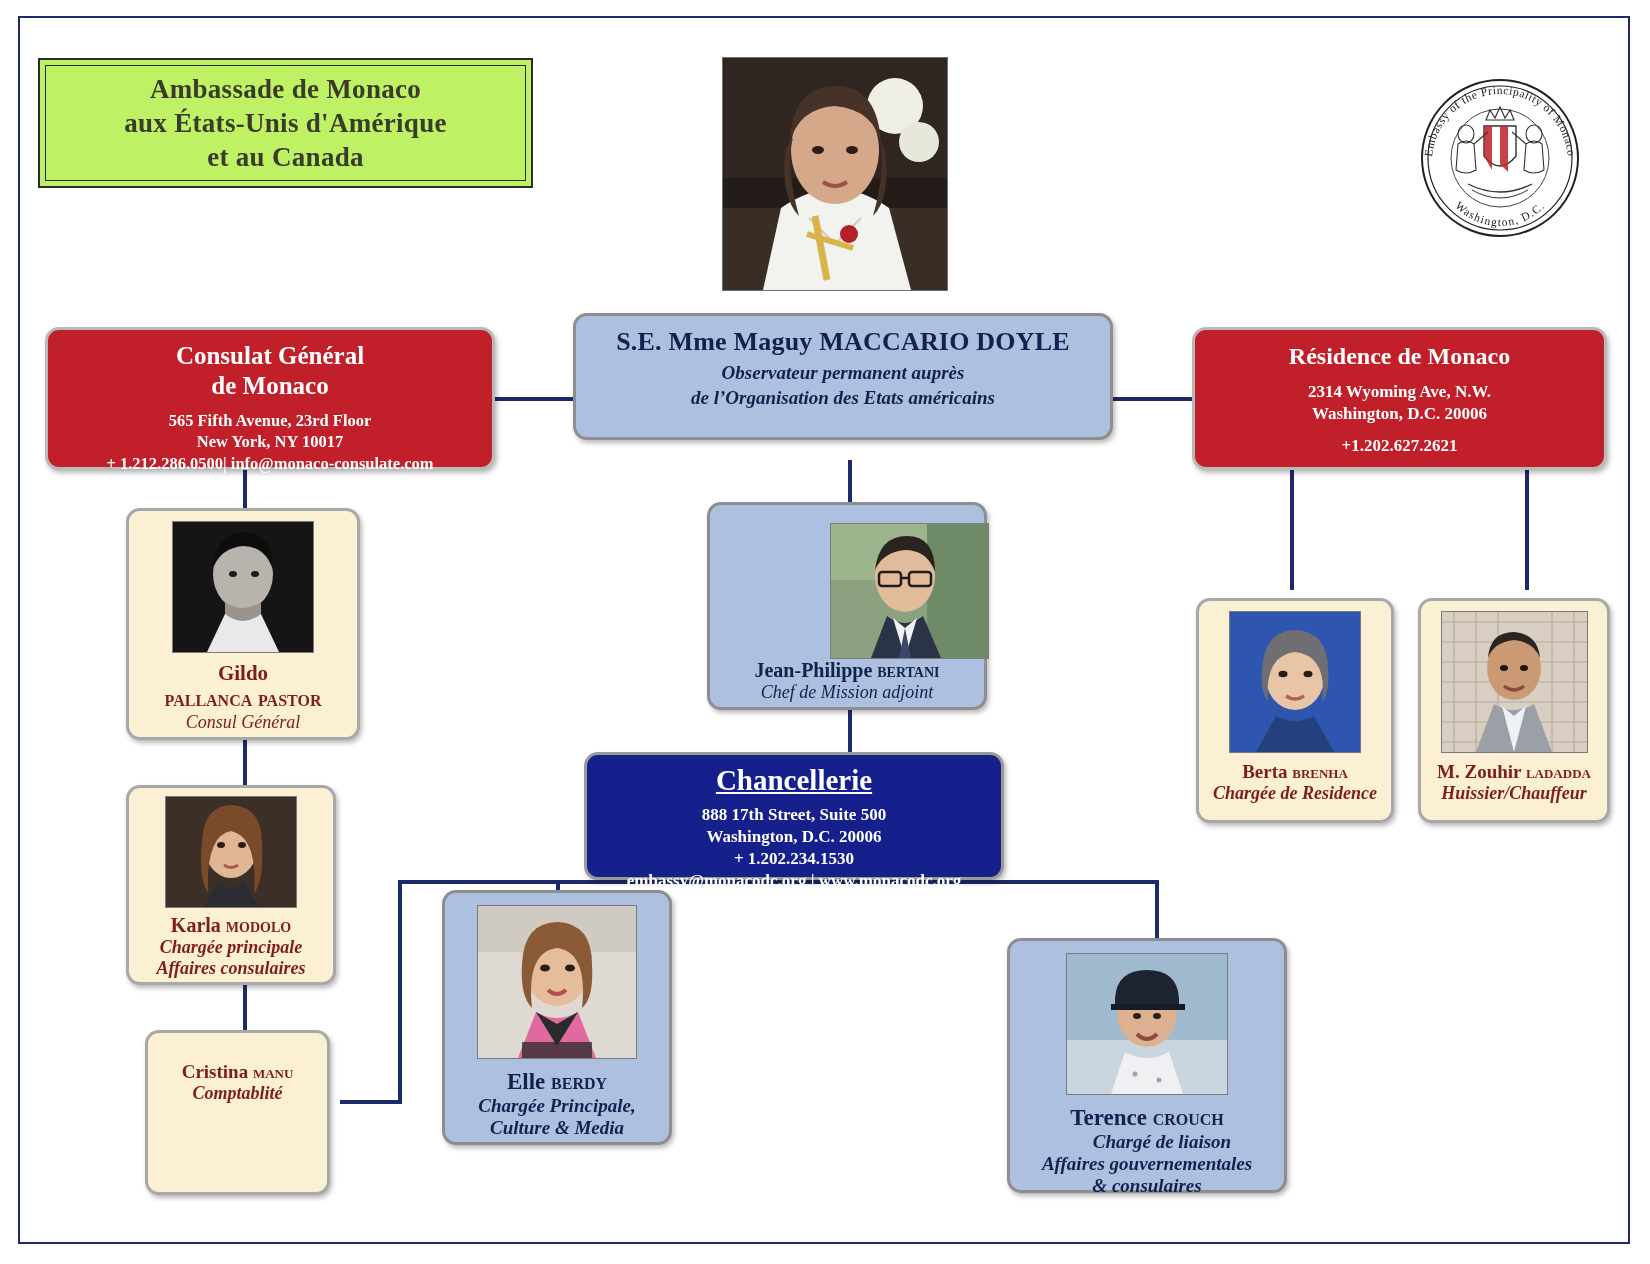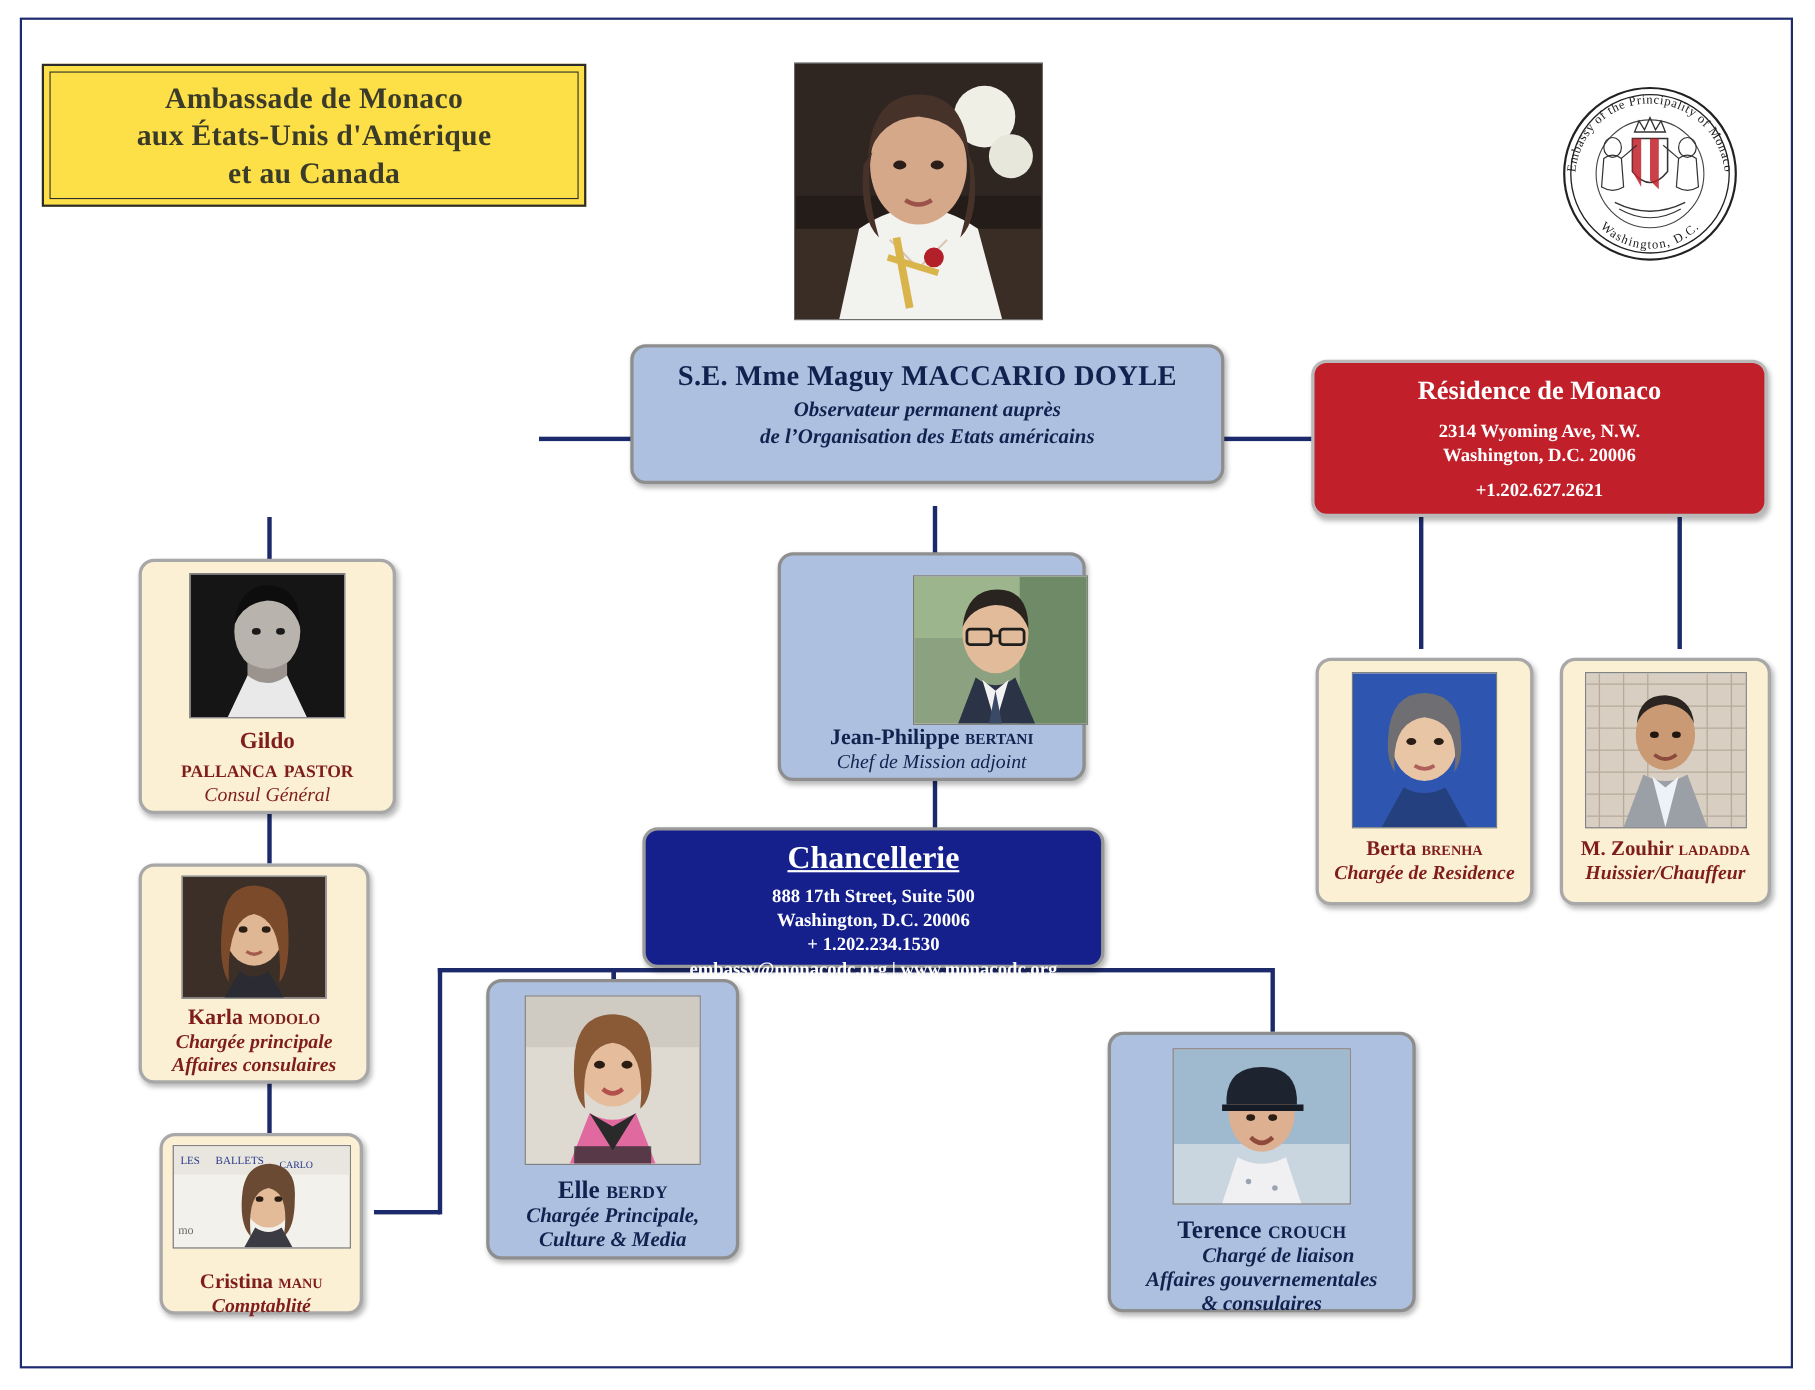--- a/index.html
+++ b/index.html
@@ -26,21 +26,21 @@
   }
 
   
   #title-box {
     position: absolute;
     left: 38px;
     top: 58px;
     width: 495px;
     height: 130px;
     border: 2px solid #2c2c2c;
-    background: #fde047;
+    background: #bef264;
     box-sizing: border-box;
   }
   #title-box .inner {
     position: absolute;
     left: 5px; top: 5px; right: 5px; bottom: 5px;
     border: 1px solid #2c2c2c;
     display: flex;
     flex-direction: column;
     align-items: center;
     justify-content: center;
@@ -240,20 +240,27 @@
       <circle cx="126" cy="176" r="9" fill="#b3202a"></circle>
     </svg>
   </div>
 
   <div class="card blue" style="left:573px; top:313px; width:540px; height:127px; padding-top:10px;">
     <div class="card-title" style="font-size:26px; letter-spacing:0.2px;">S.E. Mme Maguy MACCARIO DOYLE</div>
     <div class="card-sub ital" style="font-size:19px; font-weight:bold; margin-top:4px;">Observateur permanent auprès</div>
     <div class="card-sub ital" style="font-size:19px; font-weight:bold;">de l’Organisation des Etats américains</div>
   </div>
 
+  <div class="card red" style="left:45px; top:327px; width:450px; height:143px; padding-top:11px;">
+    <div class="card-title" style="font-size:25px;">Consulat Général</div>
+    <div class="card-title" style="font-size:25px;">de Monaco</div>
+    <div class="card-sub" style="font-size:16.5px; font-weight:bold; margin-top:9px;">565 Fifth Avenue, 23rd Floor</div>
+    <div class="card-sub" style="font-size:16.5px; font-weight:bold;">New York, NY 10017</div>
+    <div class="card-sub" style="font-size:16.5px; font-weight:bold;">+ 1.212.286.0500|  info@monaco-consulate.com</div>
+  </div>
 
   <div class="card red" style="left:1192px; top:327px; width:415px; height:143px; padding-top:12px;">
     <div class="card-title" style="font-size:24px;">Résidence de Monaco</div>
     <div class="card-sub" style="font-size:17px; font-weight:bold; margin-top:10px;">2314 Wyoming Ave, N.W.</div>
     <div class="card-sub" style="font-size:17px; font-weight:bold;">Washington, D.C. 20006</div>
     <div class="card-sub" style="font-size:17px; font-weight:bold; margin-top:10px;">+1.202.627.2621</div>
   </div>
 
   <div class="card blue" style="left:707px; top:502px; width:280px; height:208px; padding-top:10px;">
     <div class="photo" style="left:62px; top:8px; width:157px; height:134px; position:relative; margin:0 auto;">
@@ -315,35 +322,20 @@
       </svg>
     </div>
     <div class="name-line" style="font-size:20px; margin-top:6px;">
       <span>Karla </span><span class="sc">MODOLO</span>
     </div>
     <div class="ital" style="font-size:18px; font-weight:bold;">Chargée principale</div>
     <div class="ital" style="font-size:18px; font-weight:bold;">Affaires consulaires</div>
   </div>
 
   <div class="card cream" style="left:145px; top:1030px; width:185px; height:165px; padding-top:8px;">
-    <div class="photo" style="position:relative; margin:0 auto; left:0; top:0; width:160px; height:92px;">
-      <svg viewBox="0 0 160 92" width="160" height="92" preserveAspectRatio="none">
-        <rect width="160" height="92" fill="#f3f1ec"></rect>
-        <rect x="0" y="0" width="160" height="26" fill="#e9e6df"></rect>
-        <text x="6" y="16" font-family="'Liberation Serif', serif" font-size="10" fill="#2b3a8c">LES</text>
-        <text x="38" y="16" font-family="'Liberation Serif', serif" font-size="10" fill="#2b3a8c">BALLETS</text>
-        <text x="96" y="20" font-family="'Liberation Serif', serif" font-size="9" fill="#2b3a8c">CARLO</text>
-        <text x="4" y="80" font-family="'Liberation Serif', serif" font-size="11" fill="#6e6e6e">mo</text>
-        <ellipse cx="86" cy="48" rx="22" ry="26" fill="#e3bb99"></ellipse>
-        <path d="M62,46 Q64,16 88,16 Q112,18 110,48 Q110,74 100,82 Q106,42 86,38 Q66,42 70,82 Q60,72 62,46 Z" fill="#6a4a32"></path>
-        <ellipse cx="78" cy="48" rx="3.5" ry="2.6" fill="#2a1d14"></ellipse>
-        <ellipse cx="95" cy="48" rx="3.5" ry="2.6" fill="#2a1d14"></ellipse>
-        <path d="M64,92 L74,74 Q86,82 98,74 L108,92 Z" fill="#3b3b44"></path>
-      </svg>
-    </div>
     <div class="name-line" style="font-size:19px; margin-top:20px;">
       <span>Cristina </span><span class="sc">MANU</span>
     </div>
     <div class="ital" style="font-size:18px; font-weight:bold;">Comptablité</div>
   </div>
 
   <div class="card blue" style="left:442px; top:890px; width:230px; height:255px; padding-top:12px;">
     <div class="photo" style="position:relative; margin:0 auto; left:0; top:0; width:158px; height:152px;">
       <svg viewBox="0 0 158 152" width="158" height="152" preserveAspectRatio="none">
         <rect width="158" height="152" fill="#dedad2"></rect>

